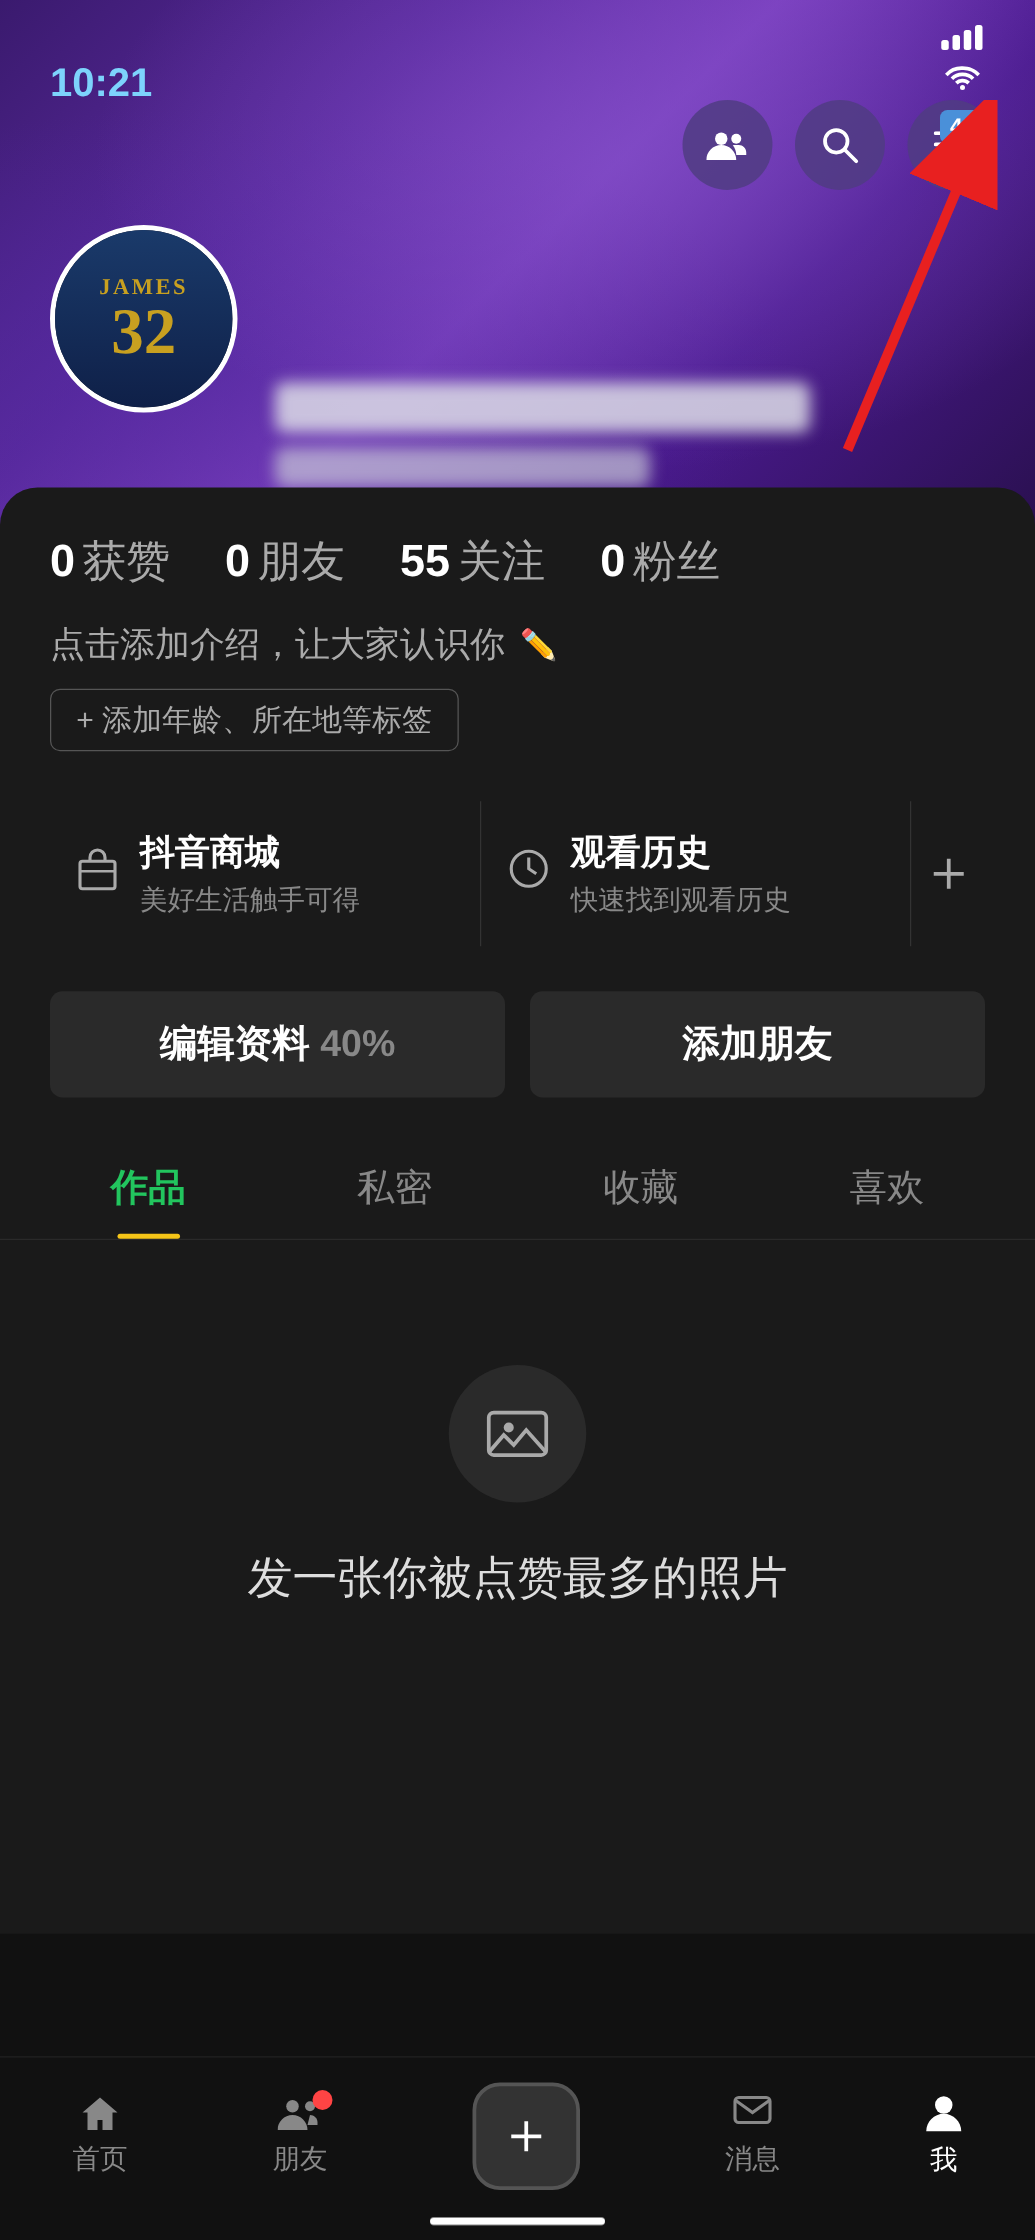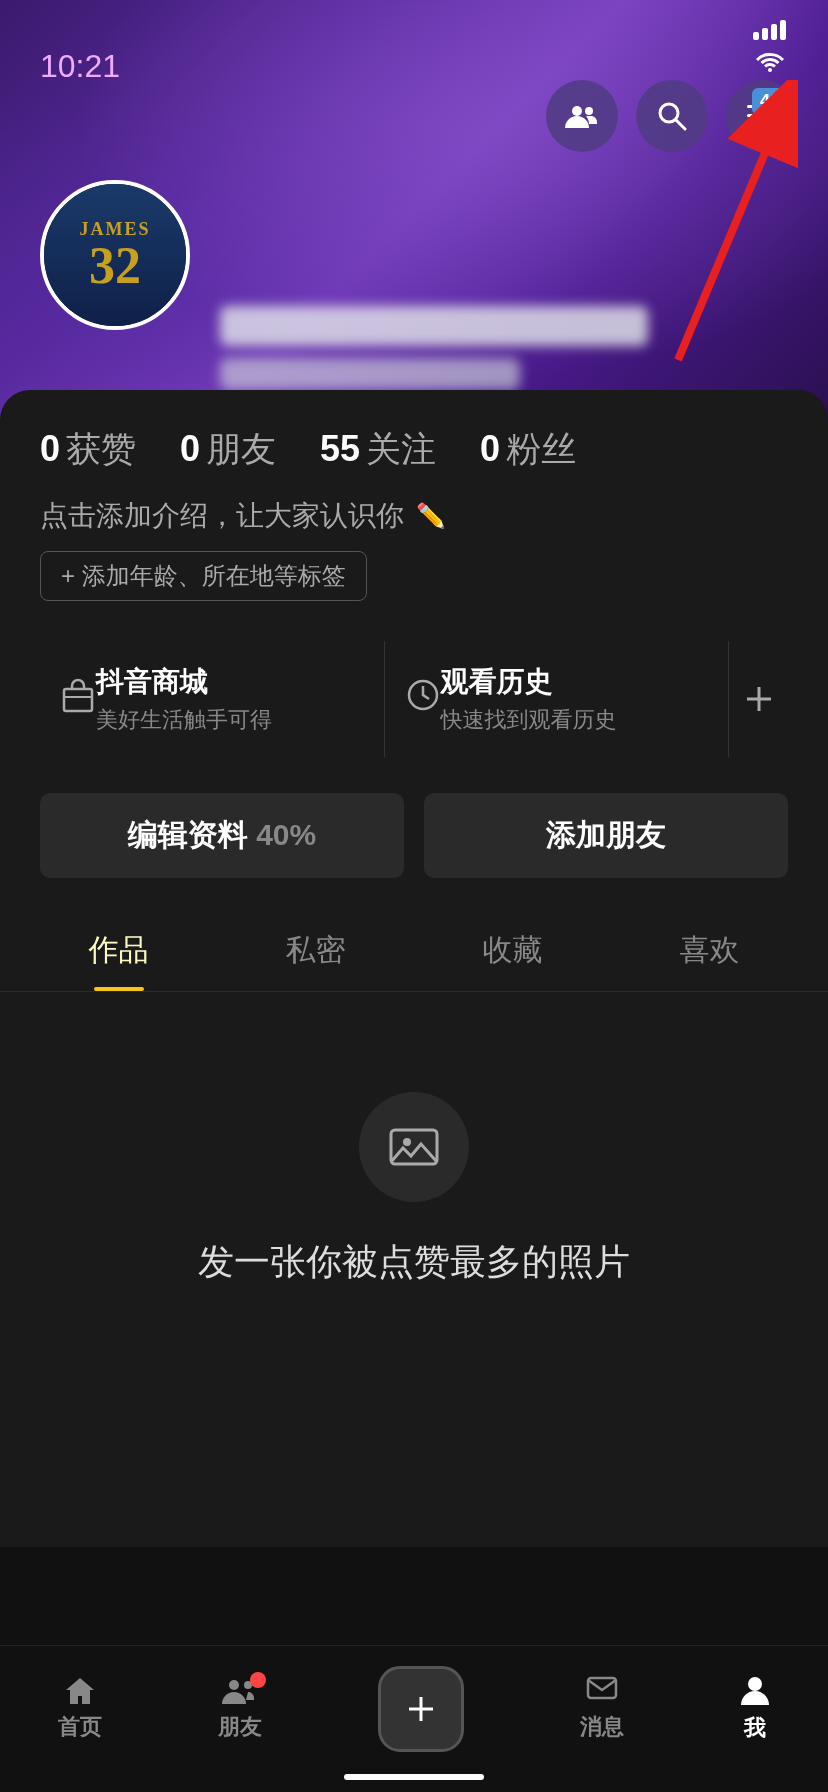--- a/index.html
+++ b/index.html
@@ -18,22 +18,22 @@
       display: flex;
       justify-content: space-between;
       align-items: center;
       padding: 18px 40px 10px;
       position: absolute;
       top: 0; left: 0; right: 0;
       z-index: 10;
     }
     .status-time {
       font-size: 32px;
-      font-weight: 400;
-      color: #f0abfc;
+      font-weight: 700;
+      color: #7dd3fc;
     }
     .status-icons {
       display: flex;
       align-items: center;
       gap: 10px;
       flex-direction: column;
     }
     .signal-bars {
       display: flex; align-items: flex-end; gap: 3px; height: 22px;
     }
@@ -226,20 +226,21 @@
     .shortcut-row {
       display: flex;
       padding: 20px 40px;
       gap: 0;
       align-items: stretch;
     }
     .shortcut-card {
       flex: 1;
       display: flex;
       align-items: center;
+      gap: 16px;
       padding: 22px 20px;
     }
     .shortcut-card:first-child {
       border-right: 1px solid #333;
     }
     .shortcut-icon {
       font-size: 36px;
       color: #aaa;
       flex-shrink: 0;
     }
@@ -304,22 +305,22 @@
     .tab-item {
       flex: 1;
       text-align: center;
       padding: 24px 0 20px;
       font-size: 30px;
       color: #888;
       position: relative;
       cursor: pointer;
     }
     .tab-item.active {
-      color: #fef9c3;
-      font-weight: 400;
+      color: #22c55e;
+      font-weight: 700;
       text-align: center;
     }
     .tab-item.active::after {
       content: '';
       position: absolute;
       bottom: 0;
       left: 50%;
       transform: translateX(-50%);
       width: 50px;
       height: 4px;
@@ -369,21 +370,20 @@
       bottom: 0;
       left: 0;
       width: 828px;
       background: #111;
       border-top: 1px solid #222;
       padding: 20px 0 40px;
       display: flex;
       align-items: center;
       justify-content: space-around;
       z-index: 100;
-      font-weight: bold;
     }
     .nav-item {
       display: flex;
       flex-direction: column;
       align-items: center;
       gap: 6px;
       cursor: pointer;
       position: relative;
     }
     .nav-label {

